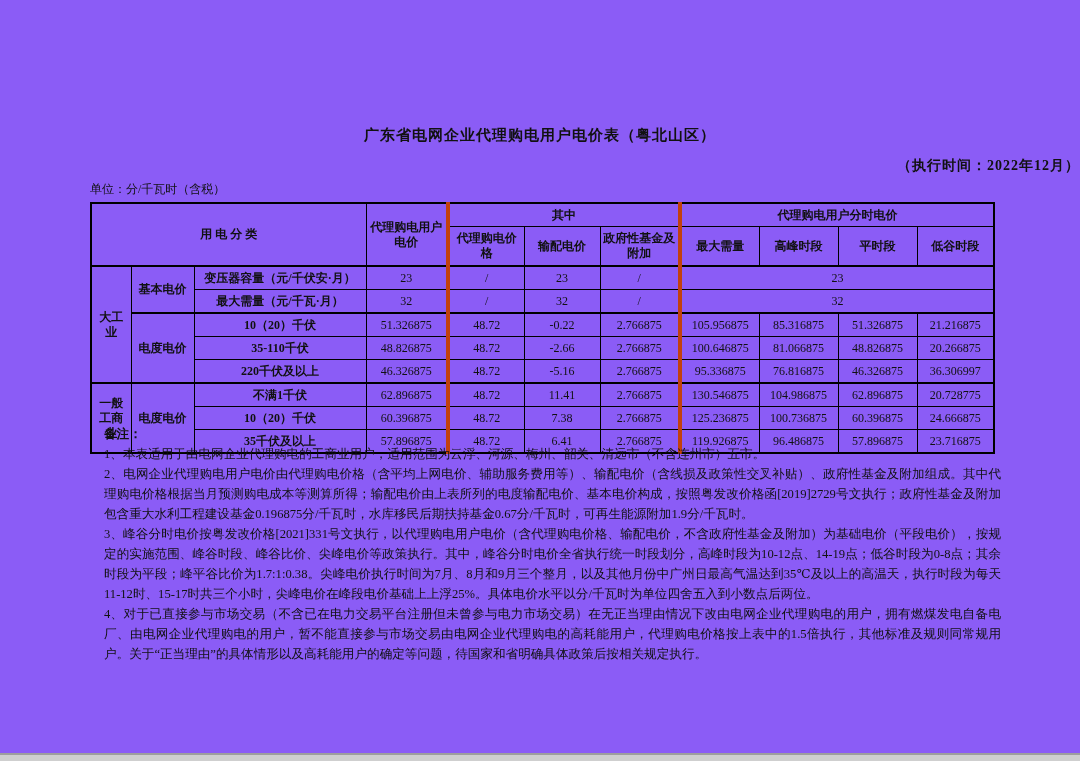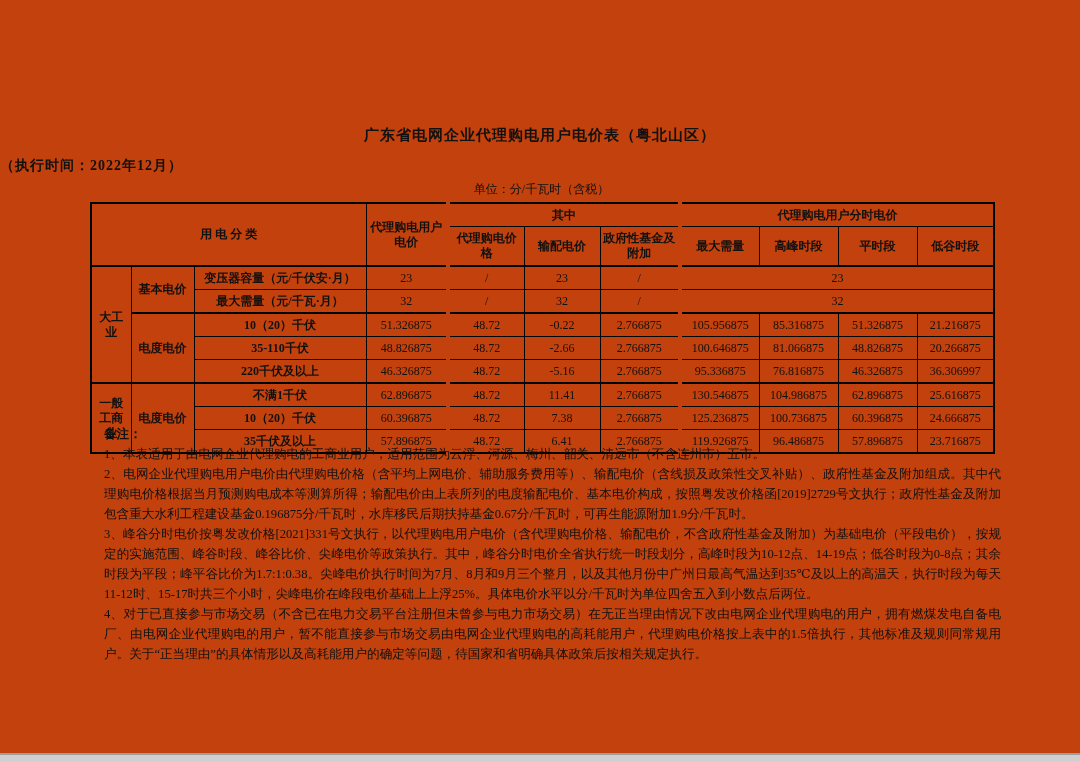--- a/index.html
+++ b/index.html
@@ -7,39 +7,39 @@
     width: 1080px; height: 761px;
     background: #cfcfcf;
     font-family: "Liberation Serif", "DejaVu Serif", serif;
     color: #111;
     overflow: hidden;
     position: relative;
   }
   .page {
     position: absolute; left: 0; top: 0;
     width: 1080px; height: 753px;
-    background: #c2410c;
+    background: #8b5cf6;
   }
   .page-bottom-edge {
     position: absolute; left: 0; top: 753px;
     width: 1080px; height: 8px;
     background: #cfcfcf;
     border-top: 2px solid #9e9e9e;
   }
   .doc-title {
     position: absolute; left: 0; top: 126px; width: 1080px;
     text-align: center; font-size: 15px; font-weight: bold; letter-spacing: 1px;
   }
   .doc-subtitle {
     position: absolute; left: 0; top: 157px; width: 1080px;
-    text-align: left; font-size: 14px; font-weight: bold; letter-spacing: 1px;
+    text-align: right; font-size: 14px; font-weight: bold; letter-spacing: 1px;
   }
   .unit-note {
     position: absolute; left: 90px; top: 181px; width: 903px;
-    text-align: center; font-size: 12px;
+    text-align: left; font-size: 12px;
   }
   table.tariff {
     position: absolute; left: 90px; top: 202px;
     width: 903px;
     border-collapse: collapse; table-layout: fixed;
     border: 2px solid #000;
   }
   table.tariff td {
     border: 1px solid #000;
     text-align: center; vertical-align: middle;
@@ -162,21 +162,21 @@
         <td rowspan="3" class="bold">一般工商业</td>
         <td rowspan="3" class="bold">电度电价</td>
         <td class="bold">不满1千伏</td>
         <td>62.896875</td>
         <td class="bl2">48.72</td>
         <td>11.41</td>
         <td>2.766875</td>
         <td class="bl2">130.546875</td>
         <td>104.986875</td>
         <td>62.896875</td>
-        <td>25.616875</td>
+        <td>20.728775</td>
       </tr>
 
       <tr>
         <td class="bold">10（20）千伏</td>
         <td>60.396875</td>
         <td class="bl2">48.72</td>
         <td>7.38</td>
         <td>2.766875</td>
         <td class="bl2">125.236875</td>
         <td>100.736875</td>

